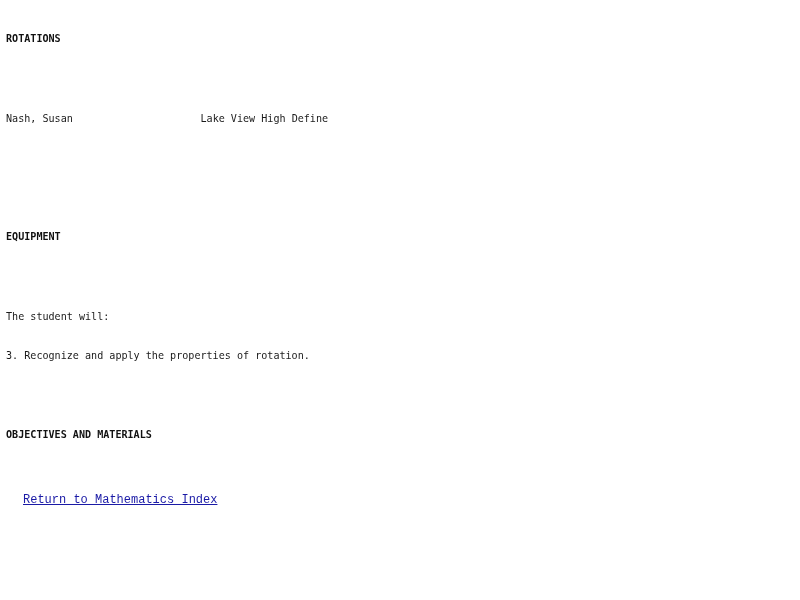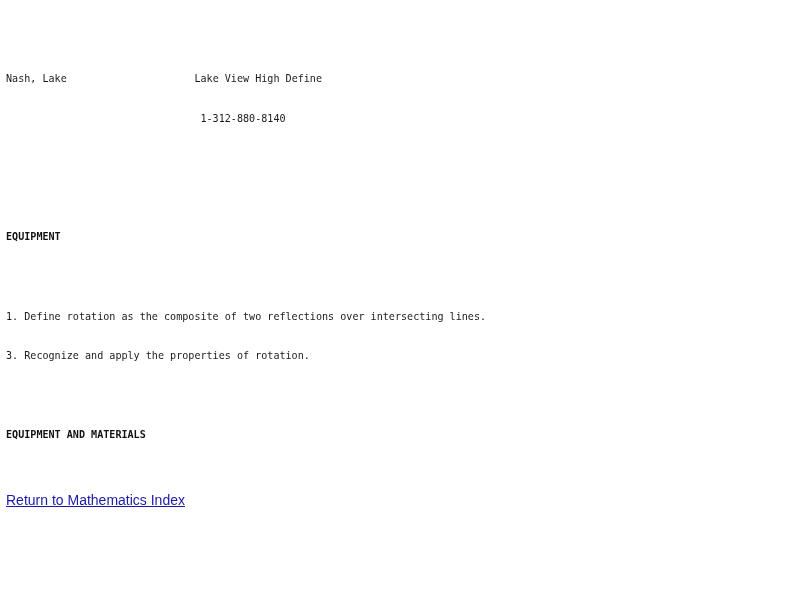--- a/index.html
+++ b/index.html
@@ -27,46 +27,46 @@
   .doc .line {
     display: block;
     height: 13.2px;
   }
   .doc .heading {
     font-weight: bold;
     color: #111111;
   }
   .link-wrap {
     position: absolute;
-    left: 6px;
+    left: 23px;
     top: 491px;
-    font-family: Liberation Sans, sans-serif;
-    font-size: 14px;
+    font-family: Liberation Mono, monospace;
+    font-size: 12px;
     line-height: 18px;
   }
   .link-wrap a {
     color: #1a1aa6;
     text-decoration: underline;
   }
 </style>
 </head>
 <body>
 
 <div class="doc">
+  <span class="line heading">ROTATIONS</span>
   <span class="line"></span>
-  <span class="line"><span>Nash, Lake</span><span>                     </span><span>Lake View High Define</span></span>
-  <span class="line"><span>                                </span><span>1-312-880-8140</span></span>
+  <span class="line"><span>Nash, Susan</span><span>                     </span><span>Lake View High Define</span></span>
   <span class="line"></span>
   <span class="line"></span>
   <span class="line heading">EQUIPMENT</span>
   <span class="line"></span>
-  <span class="line">1. Define rotation as the composite of two reflections over intersecting lines.</span>
+  <span class="line">The student will:</span>
   <span class="line">3. Recognize and apply the properties of rotation.</span>
   <span class="line"></span>
-  <span class="line heading">EQUIPMENT AND MATERIALS</span>
+  <span class="line heading">OBJECTIVES AND MATERIALS</span>
   <span class="line"></span>
   
   
   
   
   
   
   
   
   

